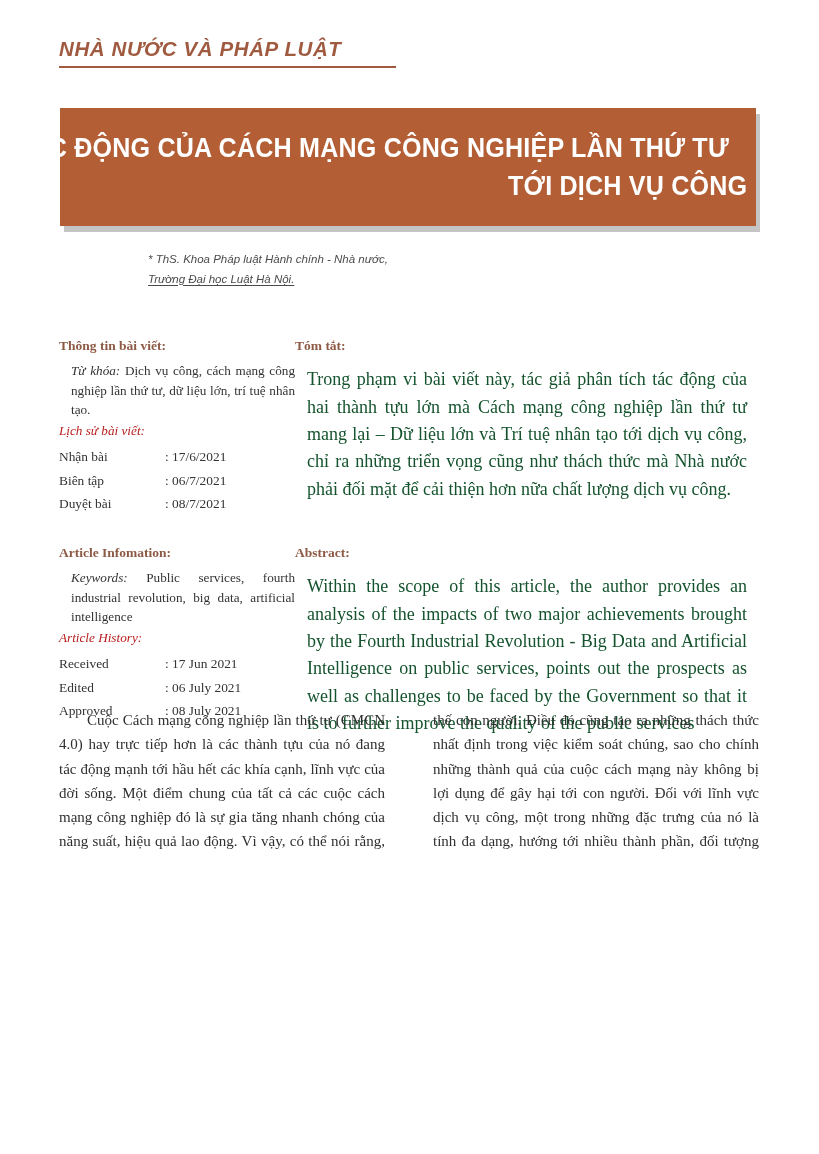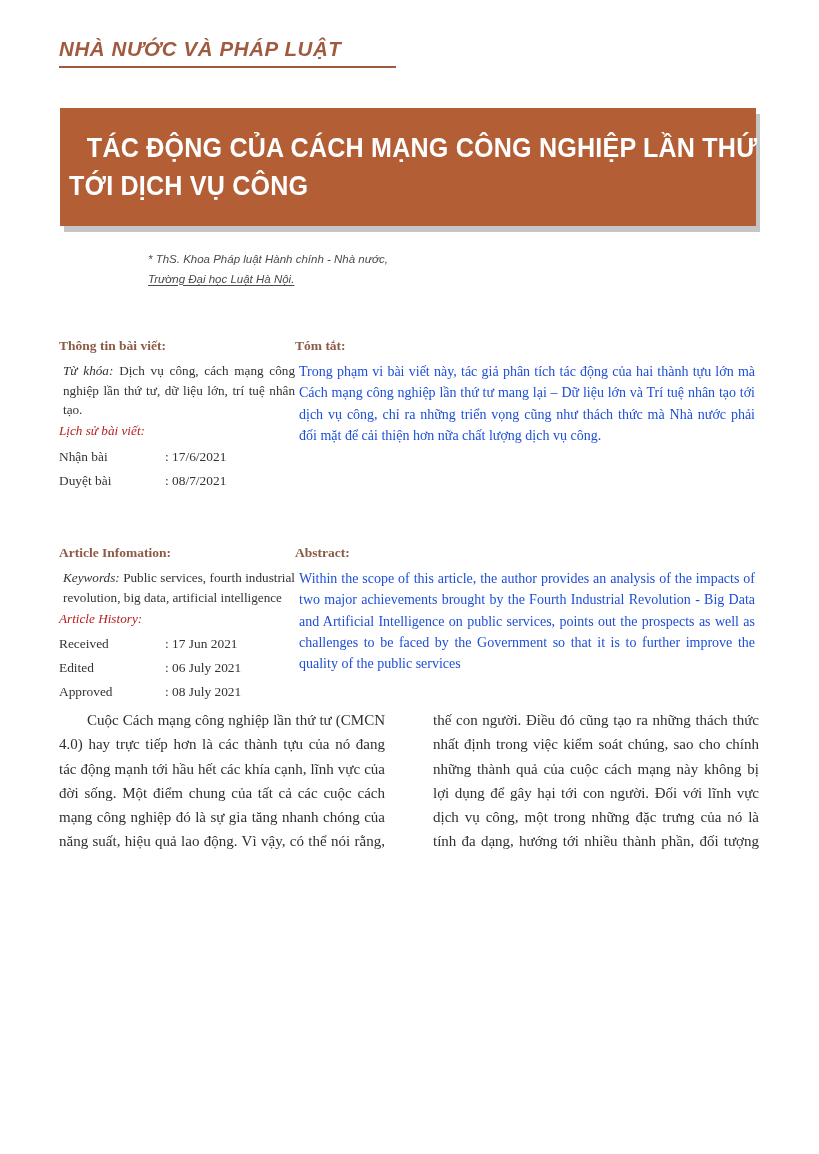--- a/index.html
+++ b/index.html
@@ -50,21 +50,21 @@
   .title-banner {
     position: absolute;
     left: 60px;
     top: 108px;
     width: 696px;
     height: 118px;
     background: #b35e35;
     box-sizing: border-box;
     display: flex;
     flex-direction: column;
-    align-items: flex-start;
+    align-items: flex-end;
     justify-content: center;
     box-shadow: 4px 6px 0 0 rgba(150,150,150,0.55);
   }
   .title-line {
     font-family: "Liberation Sans Narrow", "Liberation Sans", "DejaVu Sans", sans-serif;
     font-weight: bold;
     font-size: 27px;
     color: #ffffff;
     letter-spacing: 0.2px;
     line-height: 1.42;
@@ -123,21 +123,21 @@
     color: #8d5a45;
     margin-bottom: 7px;
     line-height: 1.2;
   }
   .meta-right .meta-heading { margin-left: 0px; }
 
   .kw-para {
     font-size: 13.2px;
     line-height: 1.47;
     text-align: justify;
-    margin: 0 0 2px 4px;
+    margin: 0 0 2px 12px;
     color: #333333;
   }
   .kw-para .lbl {
     font-style: italic;
   }
   .subheading {
     font-size: 13.2px;
     font-style: italic;
     line-height: 1.55;
     margin: 2px 0 4px 0;
@@ -151,25 +151,25 @@
   }
   .history-table td {
     padding: 0 0 2px 0;
     vertical-align: top;
     white-space: nowrap;
   }
   .history-table td.lab { width: 104px; }
   .history-table td.val { padding-left: 2px; }
 
   .abstract-text {
-    font-size: 14px;
+    font-size: 18px;
     line-height: 1.52;
     text-align: justify;
-    margin: 4px;
-    color: #1d4ed8;
+    margin: 12px;
+    color: #14532d;
   }
 
   
   .body-cols {
     position: absolute;
     left: 59px;
     top: 708px;
     width: 700px;
     display: flex;
     gap: 48px;
@@ -267,20 +267,24 @@
         <div class="meta-heading">Thông tin bài viết:</div>
         <p class="kw-para"><span class="lbl">Từ khóa:</span> <span>Dịch vụ công, cách mạng công nghiệp lần thứ tư, dữ liệu lớn, trí tuệ nhân tạo.</span></p>
         <div class="subheading">Lịch sử bài viết:</div>
         <table class="history-table">
           <tbody>
               <tr>
             <td class="lab">Nhận bài</td>
             <td class="val">: 17/6/2021</td>
           </tr>
           <tr>
+            <td class="lab">Biên tập</td>
+            <td class="val">: 06/7/2021</td>
+          </tr>
+          <tr>
             <td class="lab">Duyệt bài</td>
             <td class="val">: 08/7/2021</td>
           </tr>
         </tbody>
           </table>
       </div>
       <div class="meta-right">
         <div class="meta-heading">Tóm tắt:</div>
         <p class="abstract-text">Trong phạm vi bài viết này, tác giả phân tích tác động của hai thành tựu lớn mà Cách mạng công nghiệp lần thứ tư mang lại – Dữ liệu lớn và Trí tuệ nhân tạo tới dịch vụ công, chỉ ra những triển vọng cũng như thách thức mà Nhà nước phải đối mặt để cải thiện hơn nữa chất lượng dịch vụ công.</p>
       </div>

